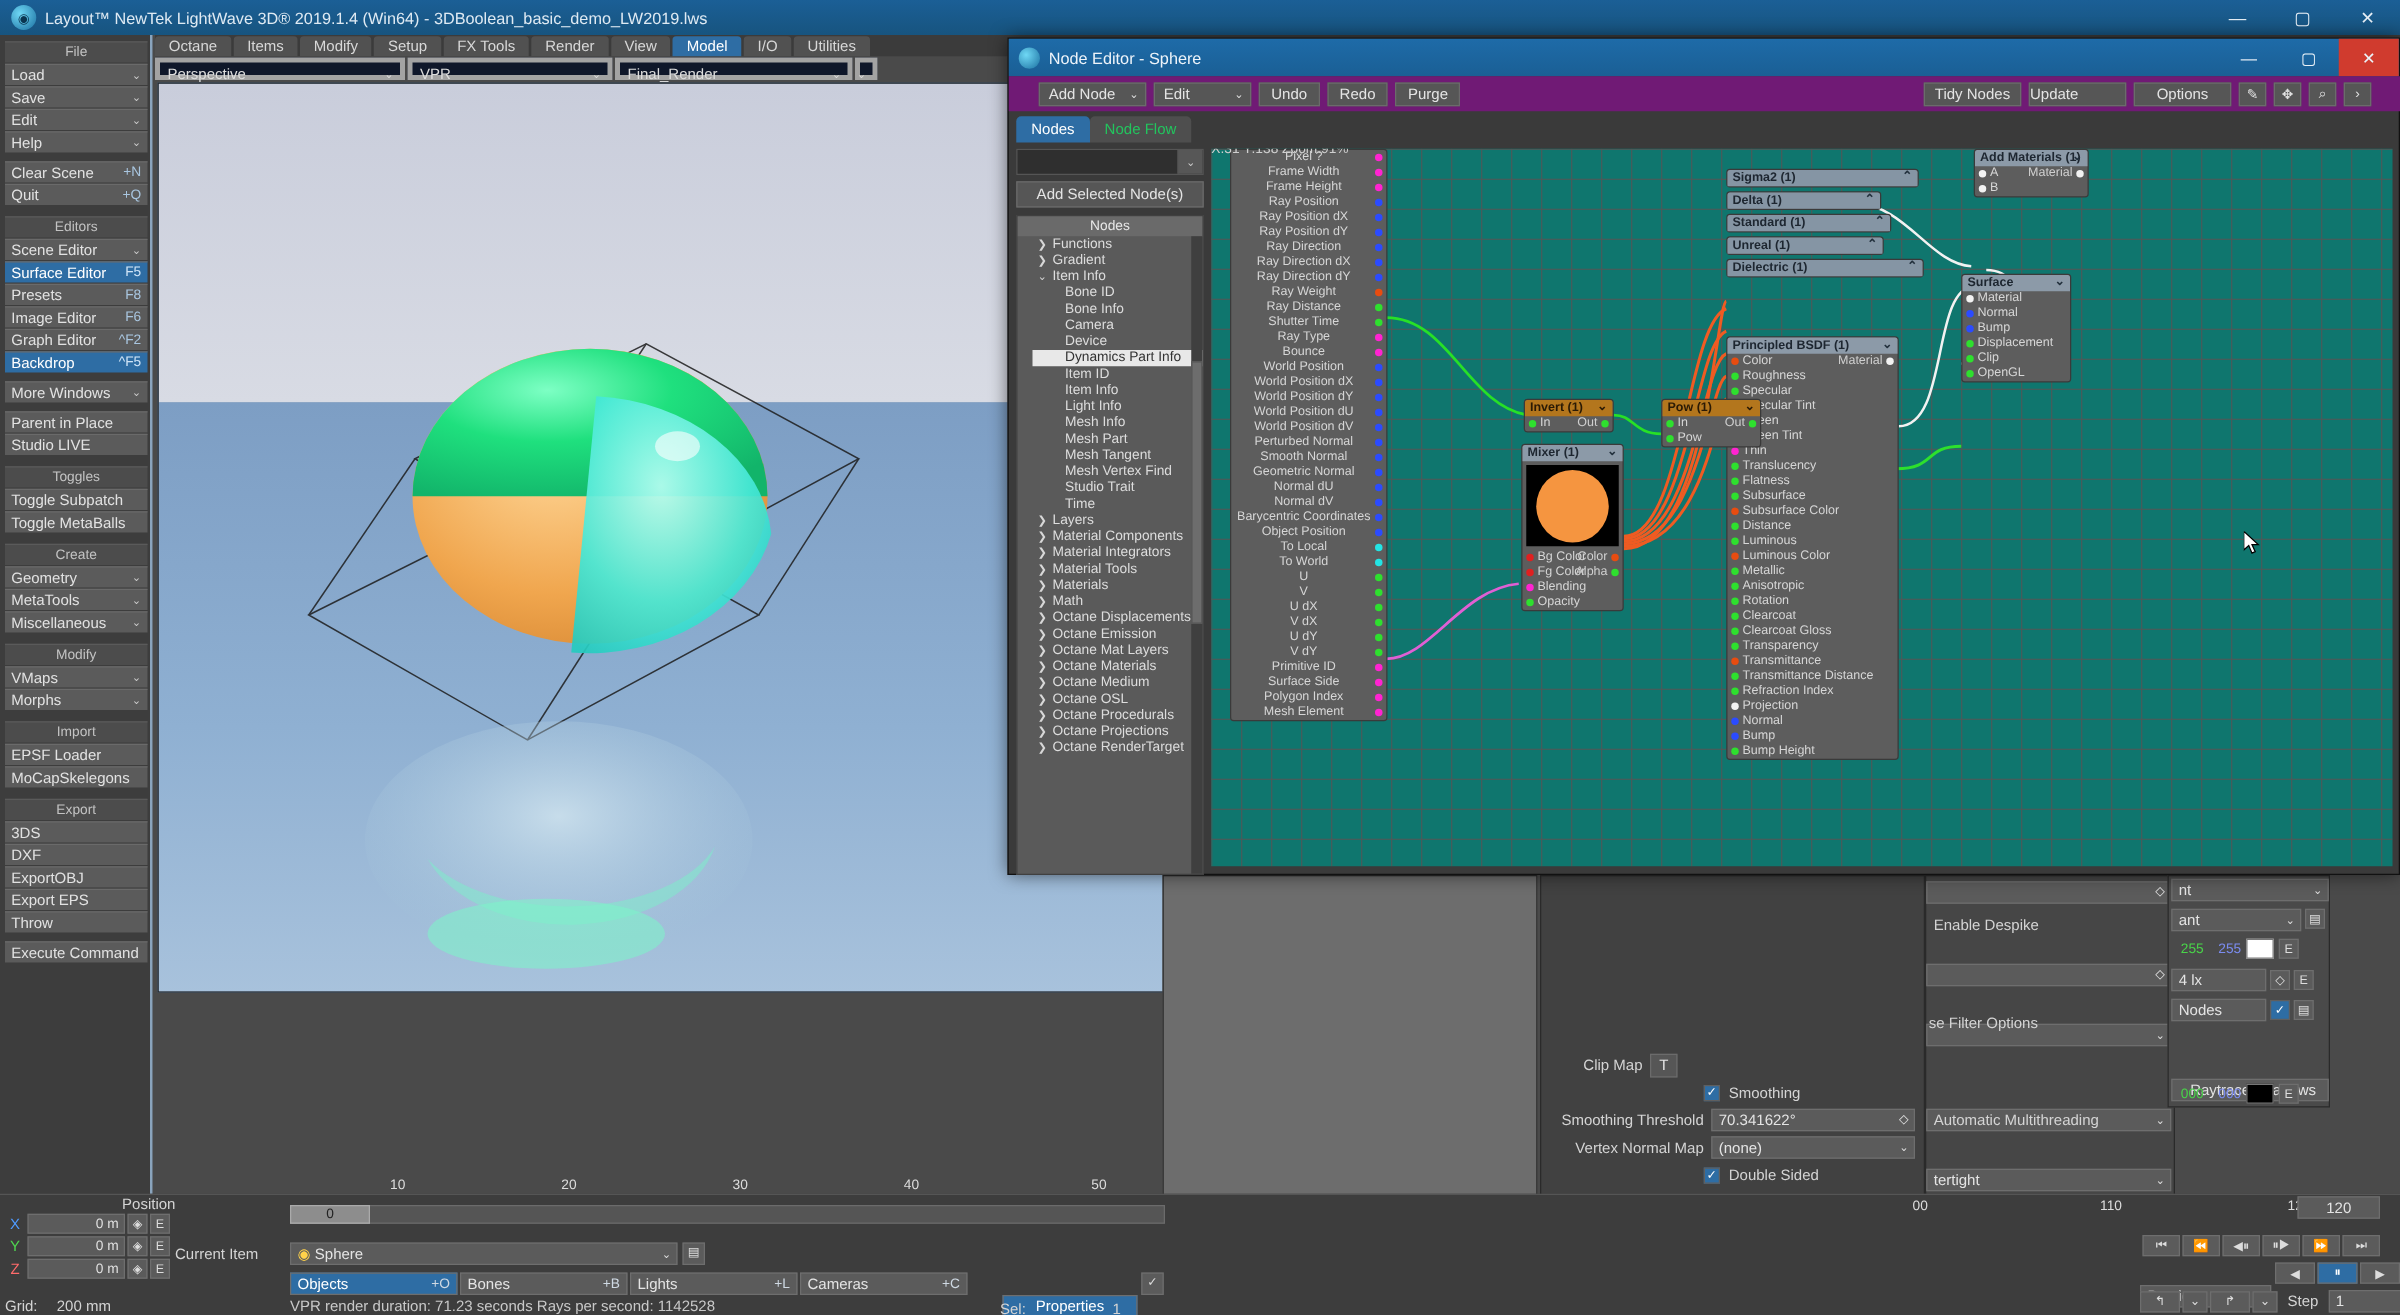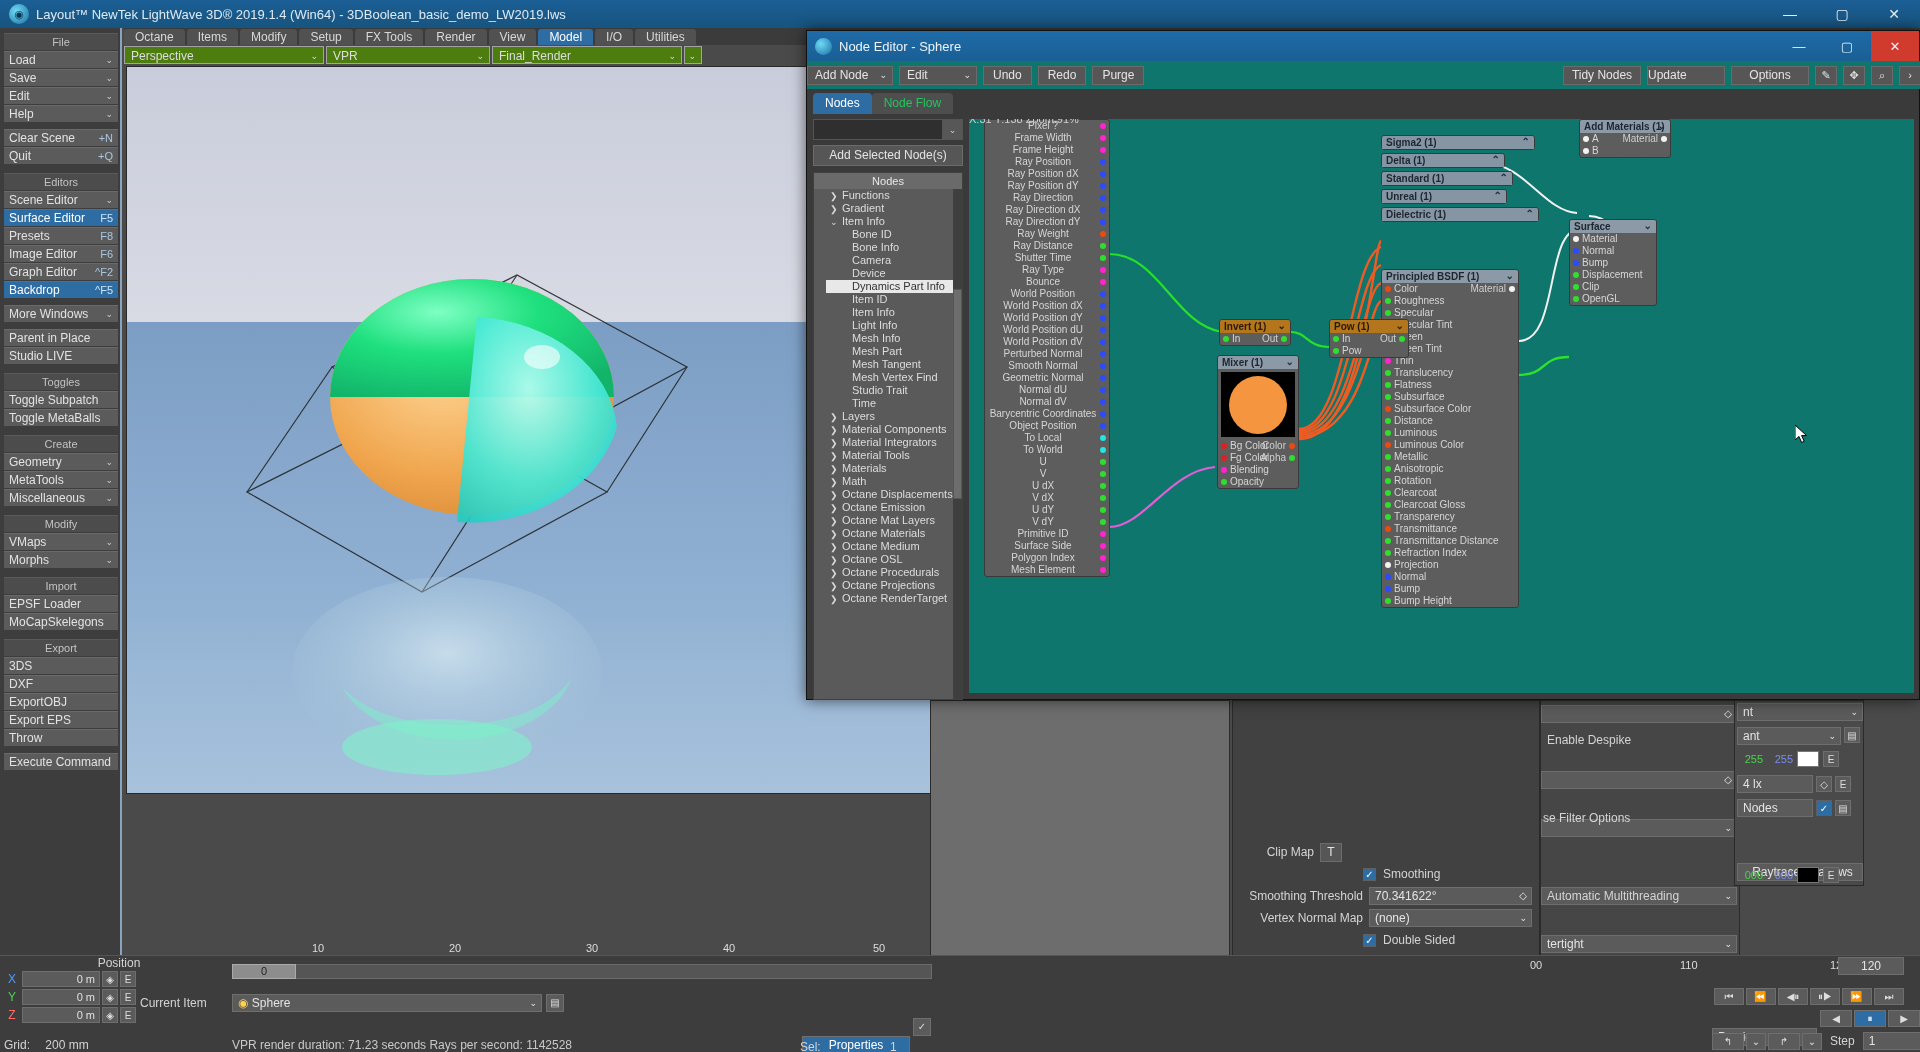--- a/index.html
+++ b/index.html
@@ -39,22 +39,22 @@
   
   #menutabs { left:124px; top:28px; width:1796px; height:17px;
     background:#3b3b3b; display:flex; align-items:flex-end; }
   .mtab { height:16px; line-height:16px; padding:0 11px; font-size:12px;
     color:#d8d8d8; background:#515151; margin-right:2px;
     border-radius:3px 3px 0 0; }
   .mtab.active { background:#2e6da4; color:#ffffff; }
 
   
   #vpbar { left:124px; top:46px; width:800px; height:18px; display:flex; gap:2px;}
-  .vp-sel { background:#4d7c0f; height:18px; line-height:18px; font-size:12px;
-    color:#ddd; padding-left:6px; position:relative; border:1px solid #a3a3a3;}
+  .vp-sel { background:#0f172a; height:18px; line-height:18px; font-size:12px;
+    color:#ddd; padding-left:6px; position:relative; border:4px solid #a3a3a3;}
   .vp-sel .chev{position:absolute;right:5px;top:0;font-size:9px;}
 
   
   #viewport { left:126px; top:66px; width:810px; height:728px;
     background:#5c80a8; overflow:hidden; border:1px solid #2a2a2a;}
   #vpsky { position:absolute; left:0; top:0; width:810px; height:255px;
     background:linear-gradient(#c9cddb,#d8dbe4); }
   #vpfloor{ position:absolute; left:0; top:255px; width:810px; height:473px;
     background:linear-gradient(#7d9ec4,#8fb0d2 55%,#a8c2dc); }
   .xyz-row{ height:18px; display:flex; align-items:center; gap:2px; }
@@ -70,21 +70,21 @@
   #ne-title { height:30px; background:linear-gradient(#1e6ba8,#1a5f95);
     display:flex; align-items:center; color:#eef4fa; font-size:13px; }
   #ne-title .ico{ width:17px;height:17px;margin:0 7px 0 8px;border-radius:50%;
     background:radial-gradient(circle at 35% 35%,#6fd8f5,#1a6fa0);}
   .ne-btns{ margin-left:auto; display:flex; }
   .ne-btn{ width:48px;height:30px;display:flex;align-items:center;justify-content:center;
     color:#eaf2f8;font-size:13px;}
   .ne-btn.cl{ background:#d03b2e; }
 
   #ne-toolbar{ position:absolute; left:0; top:30px; width:1114px; height:28px;
-    background:#0f766e; display:flex; align-items:center; padding:0 0; gap:6px;}
+    background:#701a75; display:flex; align-items:center; padding:0 24px; gap:6px;}
   .tb-sel{ height:19px; background:#565656; border:1px solid #6b6b6b; font-size:12px;
     color:#e4e4e4; line-height:17px; padding:0 18px 0 7px; position:relative;}
   .tb-sel .chev{position:absolute;right:5px;top:0;font-size:9px;}
   .tb-plain{ height:19px; background:#565656; border:1px solid #6b6b6b; font-size:12px;
     color:#e4e4e4; line-height:17px; padding:0 9px; }
   .tb-ico{ width:22px;height:19px;background:#565656;border:1px solid #6b6b6b;
     display:flex;align-items:center;justify-content:center;font-size:11px;color:#e0e0e0;}
 
   
   #ne-left{ position:absolute; left:6px; top:62px; width:150px; height:600px; }
@@ -452,20 +452,26 @@
     <div style="position:absolute;left:0;top:12px;width:64px;height:15px;background:#8d8d8d;border:1px solid #aaa;text-align:center;font-size:11px;color:#222;line-height:13px">0</div>
     <div id="ticks">
         <div class="tmark" style="left: 80px; top: -10px;">10</div>
         <div class="tmark" style="left: 217px; top: -10px;">20</div>
         <div class="tmark" style="left: 354px; top: -10px;">30</div>
         <div class="tmark" style="left: 491px; top: -10px;">40</div>
         <div class="tmark" style="left: 628px; top: -10px; margin-left: 13px;">50</div>
       </div>
   </div>
 
+  <div class="abs" style="left:232px;top:62px;display:flex;gap:2px;" id="modebtns">
+      <div class="fld" style="width: 134px; position: relative; background: rgb(46, 109, 164); color: rgb(255, 255, 255);"><span>Objects</span><span style="position:absolute;right:5px;top:0;font-size:11px;color:#cfd9e3">+O</span></div>
+      <div class="fld" style="width: 134px; position: relative;"><span>Bones</span><span style="position:absolute;right:5px;top:0;font-size:11px;color:#cfd9e3">+B</span></div>
+      <div class="fld" style="width: 134px; position: relative;"><span>Lights</span><span style="position:absolute;right:5px;top:0;font-size:11px;color:#cfd9e3">+L</span></div>
+      <div class="fld" style="width: 134px; position: relative;"><span>Cameras</span><span style="position:absolute;right:5px;top:0;font-size:11px;color:#cfd9e3">+C</span></div>
+    </div>
 
   <div class="fld abs" style="left:802px;top:62px;width:108px;background:#2e6da4;color:#fff;text-align:center;padding-left:0">Properties</div>
   <div class="minib abs" style="left:913px;top:62px;width:18px;height:18px">✓</div>
 
   <div class="abs" style="left:800px;top:84px;font-size:12px;color:#d4d4d4">Sel:</div>
   <div class="abs" style="left:890px;top:84px;font-size:12px;color:#d4d4d4">1</div>
 
   <div class="abs" style="left:232px;top:82px;font-size:12px;color:#c9c9c9;">VPR render duration: 71.23 seconds  Rays per second: 1142528</div>
 </div>
 

